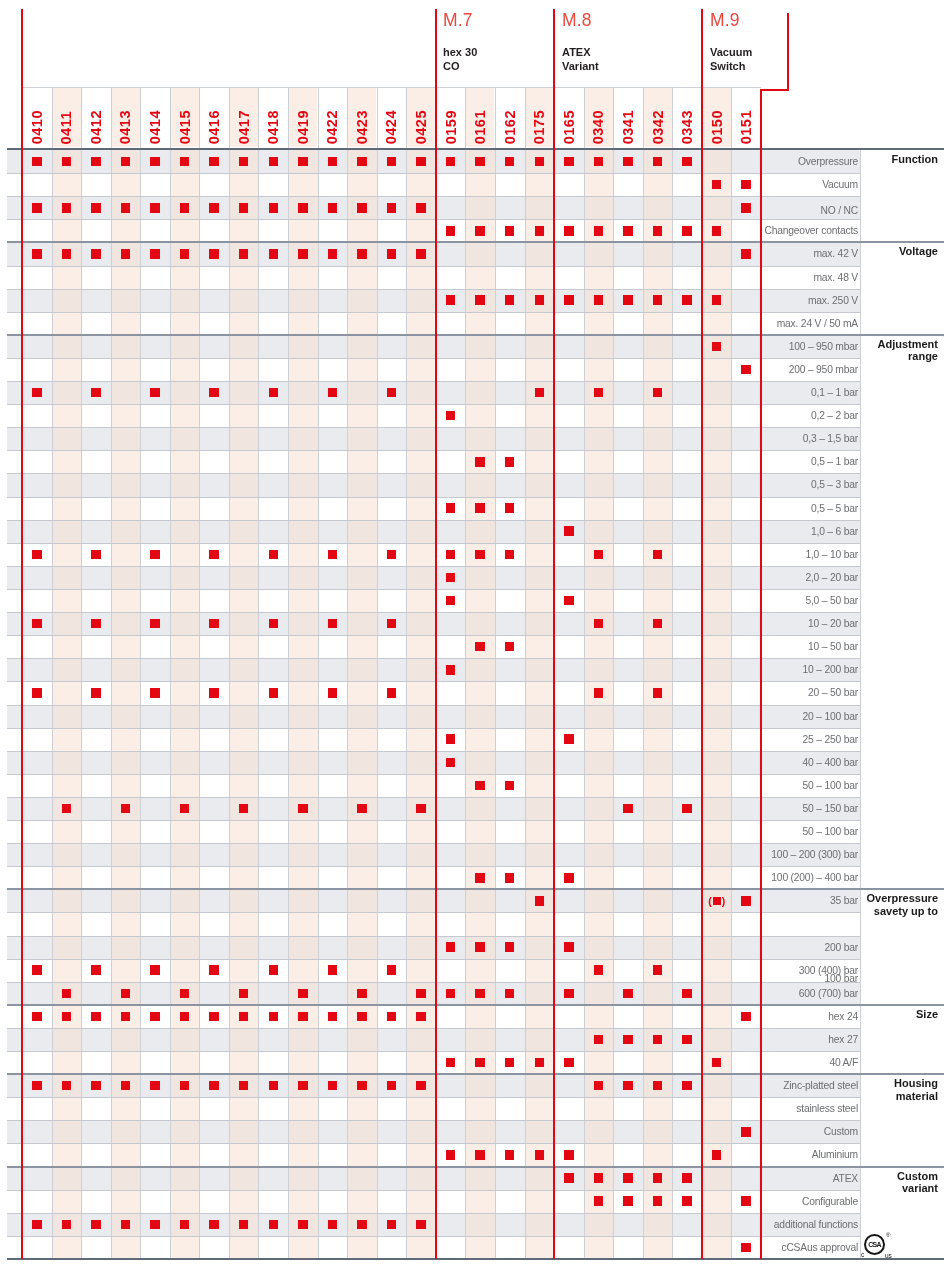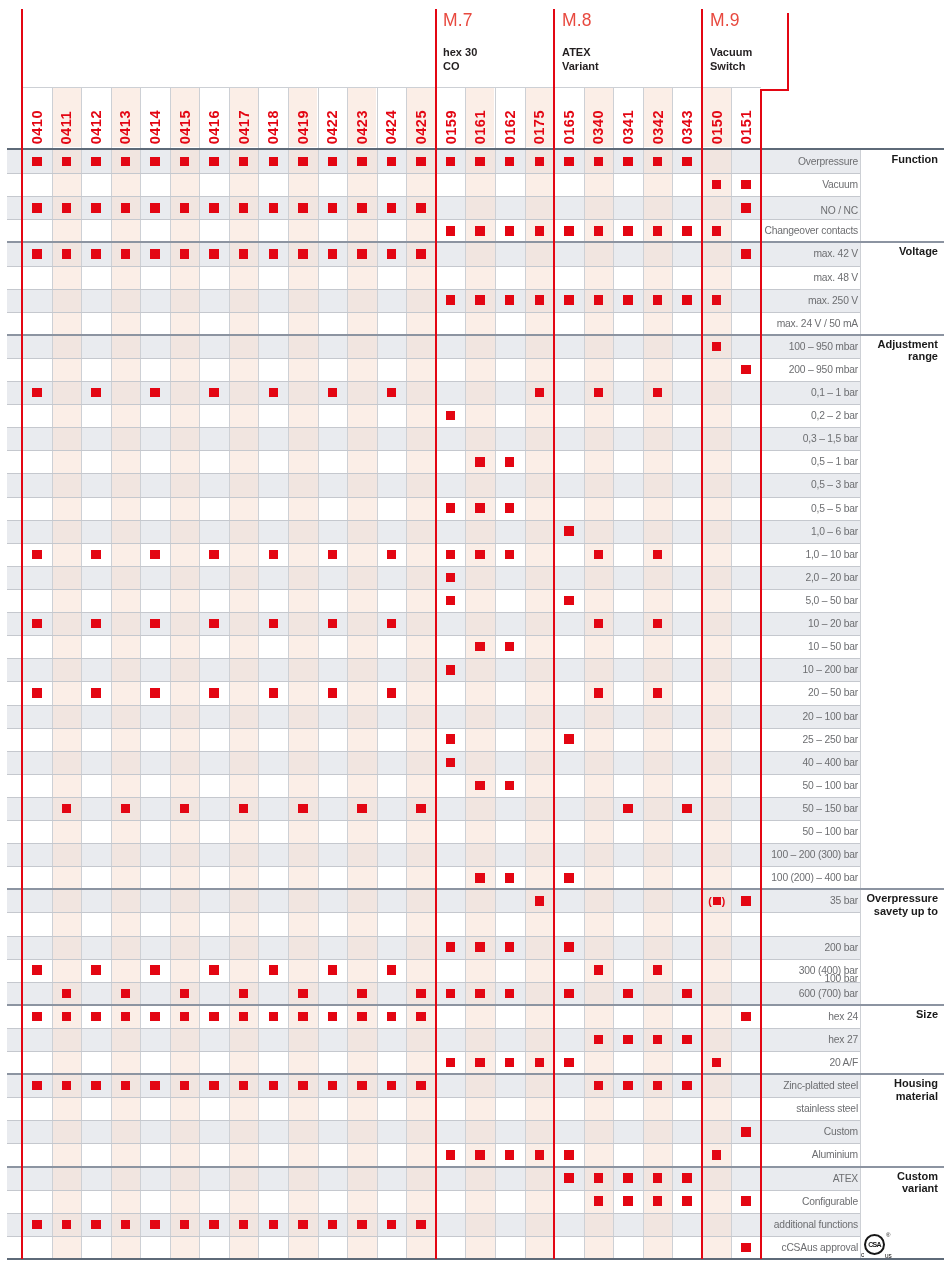--- a/index.html
+++ b/index.html
@@ -541,21 +541,21 @@
       <div class="rlabel" style="right: 86px; top: 820.02px; height: 23.1px; line-height: 23.1px;">50 – 100 bar</div>
       <div class="rlabel" style="right: 86px; top: 843.12px; height: 23.1px; line-height: 23.1px;">100 – 200 (300) bar</div>
       <div class="rlabel" style="right: 86px; top: 866.22px; height: 23.1px; line-height: 23.1px;">100 (200) – 400 bar</div>
       <div class="rlabel" style="right: 86px; top: 889.33px; height: 23.1px; line-height: 23.1px;">35 bar</div>
       <div class="rlabel" style="right: 86px; top: 967px; height: 23.1px; line-height: 23.1px;">100 bar</div>
       <div class="rlabel" style="right: 86px; top: 935.54px; height: 23.1px; line-height: 23.1px;">200 bar</div>
       <div class="rlabel" style="right: 86px; top: 958.64px; height: 23.1px; line-height: 23.1px;">300 (400) bar</div>
       <div class="rlabel" style="right: 86px; top: 981.74px; height: 23.1px; line-height: 23.1px;">600 (700) bar</div>
       <div class="rlabel" style="right: 86px; top: 1004.85px; height: 23.1px; line-height: 23.1px;">hex 24</div>
       <div class="rlabel" style="right: 86px; top: 1027.95px; height: 23.1px; line-height: 23.1px;">hex 27</div>
-      <div class="rlabel" style="right: 86px; top: 1051.06px; height: 23.1px; line-height: 23.1px;">20 A/F</div>
+      <div class="rlabel" style="right: 86px; top: 1051.06px; height: 23.1px; line-height: 23.1px;">40 A/F</div>
       <div class="rlabel" style="right: 86px; top: 1074.16px; height: 23.1px; line-height: 23.1px;">Zinc-platted steel</div>
       <div class="rlabel" style="right: 86px; top: 1097.26px; height: 23.1px; line-height: 23.1px;">stainless steel</div>
       <div class="rlabel" style="right: 86px; top: 1120.37px; height: 23.1px; line-height: 23.1px;">Custom</div>
       <div class="rlabel" style="right: 86px; top: 1143.47px; height: 23.1px; line-height: 23.1px;">Aluminium</div>
       <div class="rlabel" style="right: 86px; top: 1166.58px; height: 23.1px; line-height: 23.1px;">ATEX</div>
       <div class="rlabel" style="right: 86px; top: 1189.68px; height: 23.1px; line-height: 23.1px;">Configurable</div>
       <div class="rlabel" style="right: 86px; top: 1212.78px; height: 23.1px; line-height: 23.1px;">additional functions</div>
       <div class="rlabel" style="right: 86px; top: 1235.89px; height: 23.1px; line-height: 23.1px;">cCSAus approval</div>
       <div class="gtitle" style="top: 153px;">Function</div>
       <div class="gtitle" style="top: 245.42px;">Voltage</div>

